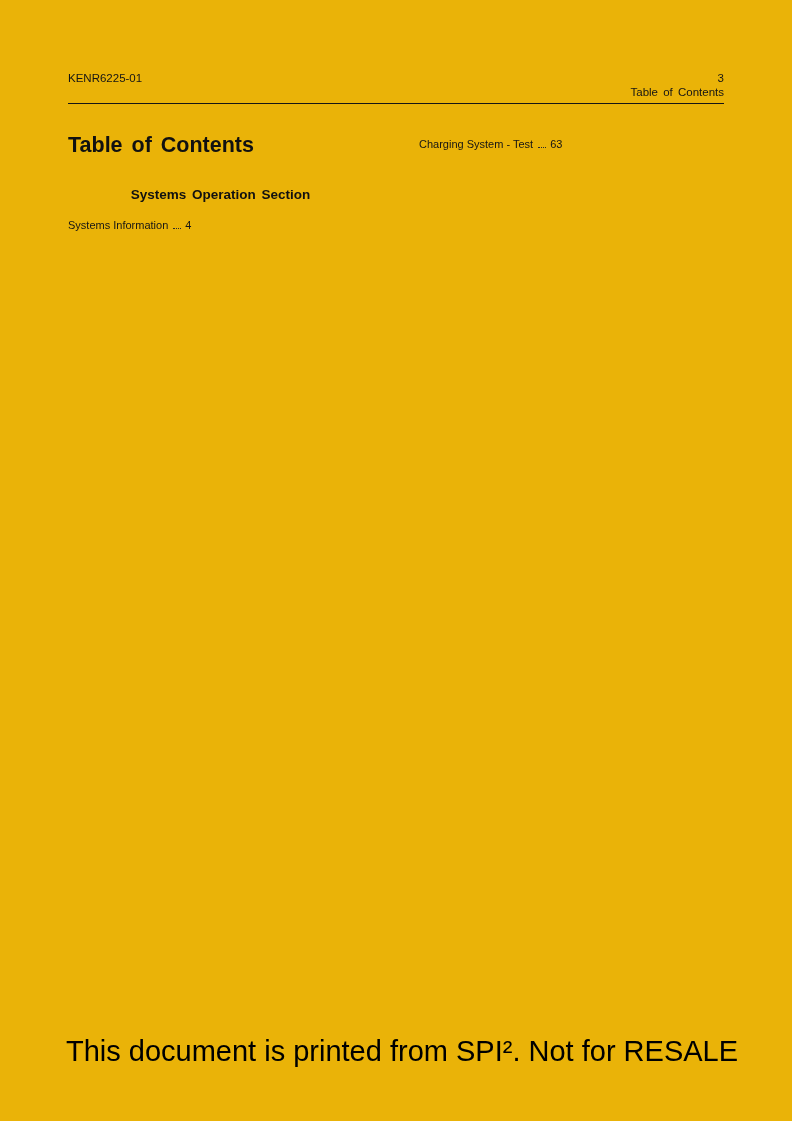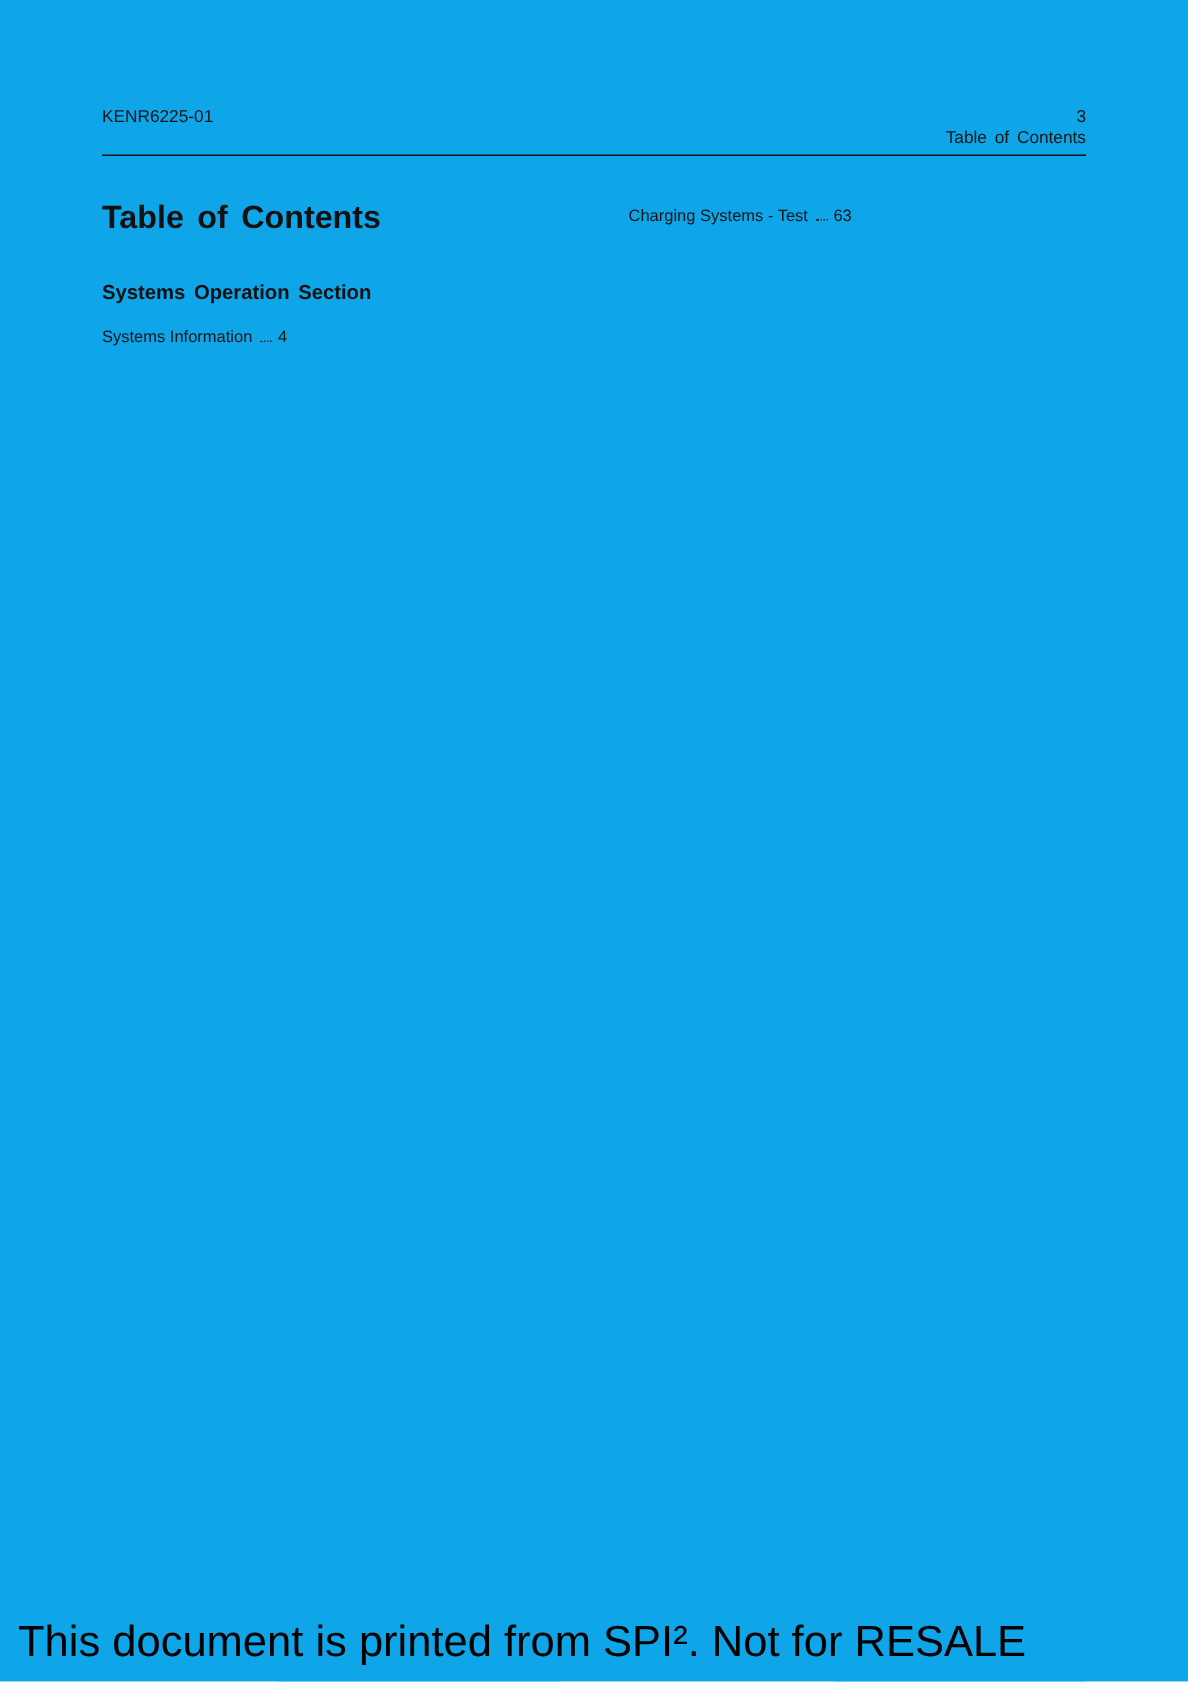--- a/index.html
+++ b/index.html
@@ -1,43 +1,43 @@
 <!DOCTYPE html>
 <html><head>
 <meta charset="utf-8">
 <style>
   html,body { margin:0; padding:0; background:#ffffff; }
   .page {
     position:relative; width:792px; height:1121px; margin:0 auto;
-    background:#0ea5e9; color:#151515; overflow:hidden;
+    background:#eab308; color:#151515; overflow:hidden;
     font-family:"Liberation Sans", sans-serif;
   }
   
   .header { padding:72px 68px 0 68px; }
   .header-row1 { display:flex; justify-content:space-between; font-size:11.5px; line-height:13px; }
   .header-row2 { text-align:right; font-size:11.5px; line-height:13px; margin-top:1px; word-spacing:2px; }
   .rule { border-bottom:1.5px solid #151515; margin-top:4px; }
   
   .columns { display:flex; gap:46px; padding:0 68px; align-items:flex-start; }
   .col { flex:1; min-width:0; }
   .col-right { padding-top:33px; }
   
   h1.toc-title { font-size:21.5px; line-height:23px; font-weight:bold; margin:30px 0 0 0; word-spacing:3px; color:#111; }
-  .major-heading { font-size:13.5px; line-height:15px; font-weight:bold; margin:18px 0 16px 0; word-spacing:2px; color:#111; }
+  .major-heading { font-size:13.5px; line-height:15px; font-weight:bold; margin:18px 0 16px 0; word-spacing:2px; color:#111;text-align:center; }
   .major-heading.first { margin-top:30px; }
   .groups > .group { margin-top:13px; }
   .groups > .group:first-child { margin-top:0; }
   .entry { display:flex; align-items:baseline; font-size:11px; line-height:14.35px; }
   .entry .label { white-space:nowrap; }
   .entry .leader { flex:1 1 auto; min-width:8px; border-bottom:1.6px dotted #2a2a2a; margin:0 4px 2px 5px; }
   .entry .page { white-space:nowrap; }
   
   .footer {
-    position:absolute; left:0; right:0; top:1078px;
-    font-size:29px; line-height:34px; color:#000;padding-left:12px;
+    position:absolute; left:0; right:0; top:1034px;
+    text-align:center; font-size:29px; line-height:34px; color:#000;padding-left:12px;
   }
 </style>
 </head>
 <body>
 
 <div class="page">
 
   <div class="header">
     <div class="header-row1">
       <span>KENR6225-01</span>
@@ -59,21 +59,21 @@
                 <span class="leader"></span>
                 <span class="page">4</span>
               </div>
             </div>
           </div>
         </div>
     </div>
     <div class="col col-right">
       <div id="right-continued">
           <div class="entry">
-            <span class="label">Charging Systems - Test</span>
+            <span class="label">Charging System - Test</span>
             <span class="leader"></span>
             <span class="page">63</span>
           </div>
         </div>
 
     </div>
   </div>
 
   <div class="footer">This document is printed from SPI². Not for RESALE</div>
 

